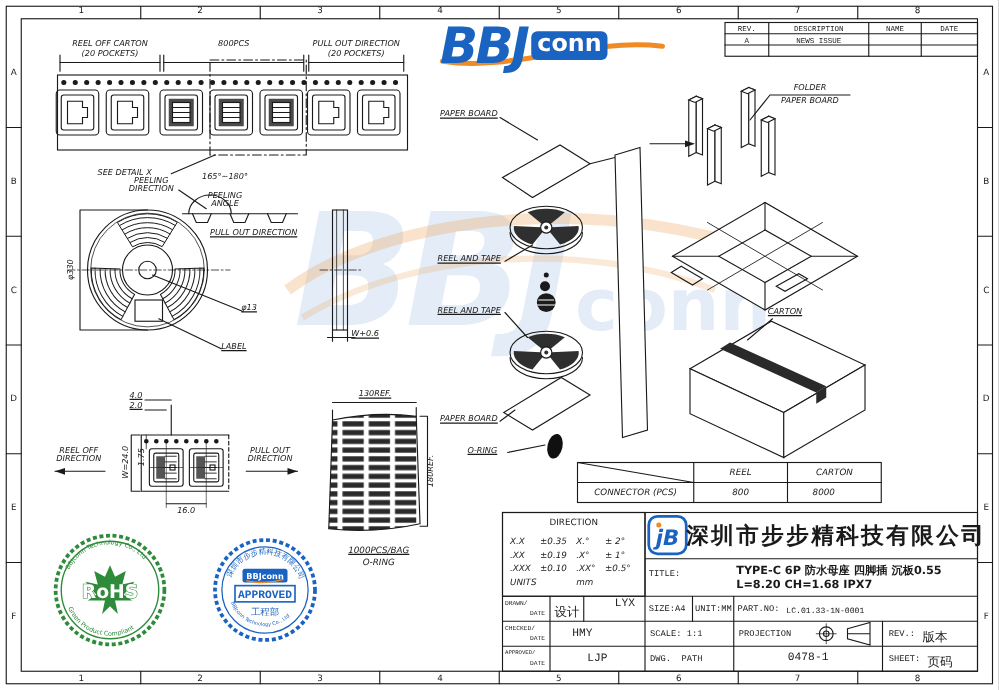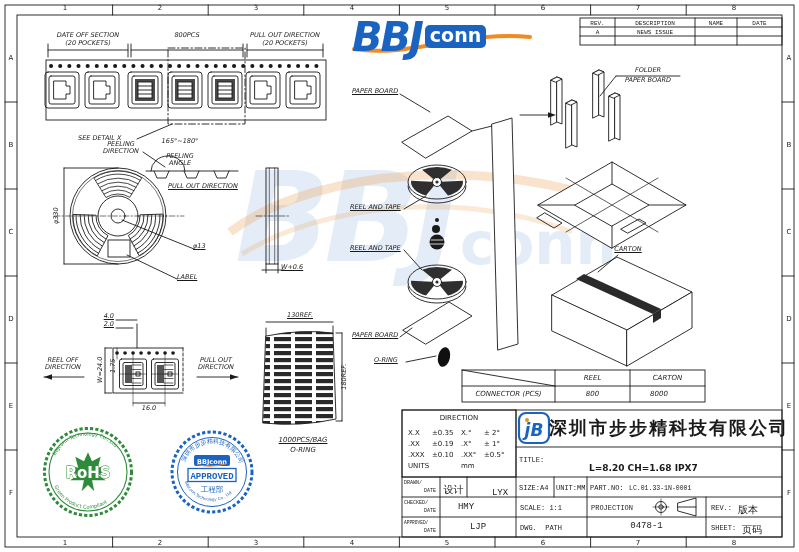--- a/index.html
+++ b/index.html
@@ -18,21 +18,21 @@
 .tb5{font-size:5px;font-family:"Liberation Mono","DejaVu Sans Mono",monospace;font-style:normal;line-height:1.2}
 .cjk8{font-size:10px;font-style:normal}
 .art{position:absolute;left:0;top:0;z-index:2}
 .lbl{z-index:3}
 .wm{z-index:1;display:flex;align-items:flex-end;pointer-events:none}
 .wm .b1{font-size:125px;font-weight:900;font-style:italic;color:rgba(27,99,193,.12);letter-spacing:-6px;line-height:1}
 .wm .b2{font-size:58px;font-weight:900;color:rgba(27,99,193,.12);line-height:1.2;margin-left:6px}
 .logo{z-index:3;display:flex;align-items:flex-end;height:46px}
 .logo .bbj{font-size:40px;font-weight:900;font-style:italic;color:#1b63c1;letter-spacing:-2px;line-height:.95}
 .logo .conn{font-size:19px;font-weight:bold;color:#fff;background:#1b63c1;border-radius:5px;padding:0 5px 1px 5px;margin:0 0 8px 3px;line-height:1.15}
-.toler-row{display:flex;font-size:7px;}
+.toler-row{display:flex;font-size:7px;font-style:italic}
 .toler-row span:nth-child(1){width:24px}
 .toler-row span:nth-child(2){width:29px}
 .toler-row span:nth-child(3){width:23px}
 .toler-row span:nth-child(4){width:27px}
 .company{font-size:18px;font-weight:bold;letter-spacing:2px;font-family:"Liberation Serif","DejaVu Serif",serif}
 .ttl{font-size:9px;font-weight:bold;font-style:normal}
 </style>
 </head>
 <body>
 
@@ -308,21 +308,21 @@
   <div class="abs lbl ann ctr" style="left:5px;top:315px;width:12px;font-style:normal;font-size:7px">D</div>
   <div class="abs lbl ann ctr" style="left:5px;top:402px;width:12px;font-style:normal;font-size:7px">E</div>
   <div class="abs lbl ann ctr" style="left:5px;top:489px;width:12px;font-style:normal;font-size:7px">F</div>
   <div class="abs lbl ann ctr" style="left:783px;top:54px;width:12px;font-style:normal;font-size:7px">A</div>
   <div class="abs lbl ann ctr" style="left:783px;top:141px;width:12px;font-style:normal;font-size:7px">B</div>
   <div class="abs lbl ann ctr" style="left:783px;top:228px;width:12px;font-style:normal;font-size:7px">C</div>
   <div class="abs lbl ann ctr" style="left:783px;top:315px;width:12px;font-style:normal;font-size:7px">D</div>
   <div class="abs lbl ann ctr" style="left:783px;top:402px;width:12px;font-style:normal;font-size:7px">E</div>
   <div class="abs lbl ann ctr" style="left:783px;top:489px;width:12px;font-style:normal;font-size:7px">F</div>
 
-  <div class="abs lbl ann ctr" style="left:46px;top:32px;width:84px">DATE OFF SECTION</div>
+  <div class="abs lbl ann ctr" style="left:46px;top:32px;width:84px">REEL OFF CARTON</div>
   <div class="abs lbl ann ctr" style="left:46px;top:40px;width:84px">(20 POCKETS)</div>
   <div class="abs lbl ann ctr" style="left:145px;top:32px;width:84px">800PCS</div>
   <div class="abs lbl ann ctr" style="left:243px;top:32px;width:84px">PULL OUT DIRECTION</div>
   <div class="abs lbl ann ctr" style="left:243px;top:40px;width:84px">(20 POCKETS)</div>
   <div class="abs lbl ann" style="left:78px;top:135px;width:58px">SEE DETAIL X</div>
 
   <div class="abs lbl ann ctr" style="left:98px;top:141px;width:46px">PEELING</div>
   <div class="abs lbl ann ctr" style="left:98px;top:148px;width:46px">DIRECTION</div>
   <div class="abs lbl ann ctr" style="left:156px;top:138px;width:48px">165°~180°</div>
   <div class="abs lbl ann ctr" style="left:162px;top:153px;width:36px">PEELING</div>
@@ -391,26 +391,27 @@
 
   <div class="abs lbl mono ctr" style="left:580px;top:19.5px;width:35px;font-size:6px">REV.</div>
   <div class="abs lbl mono ctr" style="left:615px;top:19.5px;width:80px;font-size:6px">DESCRIPTION</div>
   <div class="abs lbl mono ctr" style="left:695px;top:19.5px;width:42px;font-size:6px">NAME</div>
   <div class="abs lbl mono ctr" style="left:737px;top:19.5px;width:45px;font-size:6px">DATE</div>
   <div class="abs lbl mono ctr" style="left:580px;top:28.5px;width:35px;font-size:6px">A</div>
   <div class="abs lbl mono ctr" style="left:615px;top:28.5px;width:80px;font-size:6px">NEWS ISSUE</div>
 
   <div class="abs lbl company ctr" style="left:549px;top:416px;width:232px">深圳市步步精科技有限公司</div>
   <div class="abs lbl tb7" style="left:519px;top:456px">TITLE:</div>
+  <div class="abs lbl ttl" style="left:589px;top:450px">TYPE-C 6P 防水母座 四脚插 沉板0.55</div>
   <div class="abs lbl ttl" style="left:589px;top:463px">L=8.20 CH=1.68 IPX7</div>
 
   <div class="abs lbl tb5" style="left:404px;top:480px;width:34px">DRAWN/</div>
   <div class="abs lbl tb5 rt" style="left:404px;top:488px;width:32px">DATE</div>
   <div class="abs lbl cjk8 ctr" style="left:441px;top:483px;width:25px">设计</div>
-  <div class="abs lbl mono ctr" style="left:467px;top:488px;width:66px;font-size:9px">LYX</div>
+  <div class="abs lbl mono ctr" style="left:467px;top:478px;width:66px;font-size:9px">LYX</div>
   <div class="abs lbl tb7" style="left:519px;top:484px">SIZE:A4</div>
   <div class="abs lbl tb7" style="left:556px;top:484px">UNIT:MM</div>
   <div class="abs lbl tb7" style="left:590px;top:484px">PART.NO:</div>
   <div class="abs lbl mono" style="left:629px;top:484.5px;font-size:6.5px">LC.01.33-1N-0001</div>
 
   <div class="abs lbl tb5" style="left:404px;top:500px;width:34px">CHECKED/</div>
   <div class="abs lbl tb5 rt" style="left:404px;top:508px;width:32px">DATE</div>
   <div class="abs lbl mono ctr" style="left:440px;top:502px;width:52px;font-size:9px">HMY</div>
   <div class="abs lbl tb7" style="left:520px;top:504px">SCALE: 1:1</div>
   <div class="abs lbl tb7" style="left:591px;top:504px">PROJECTION</div>

